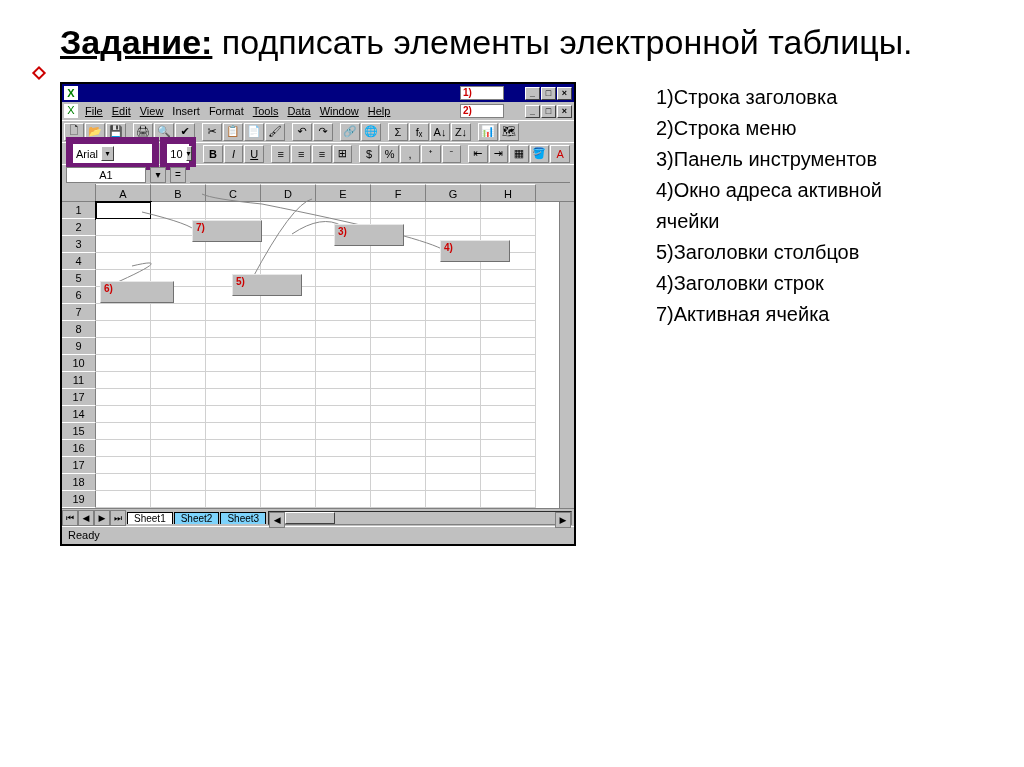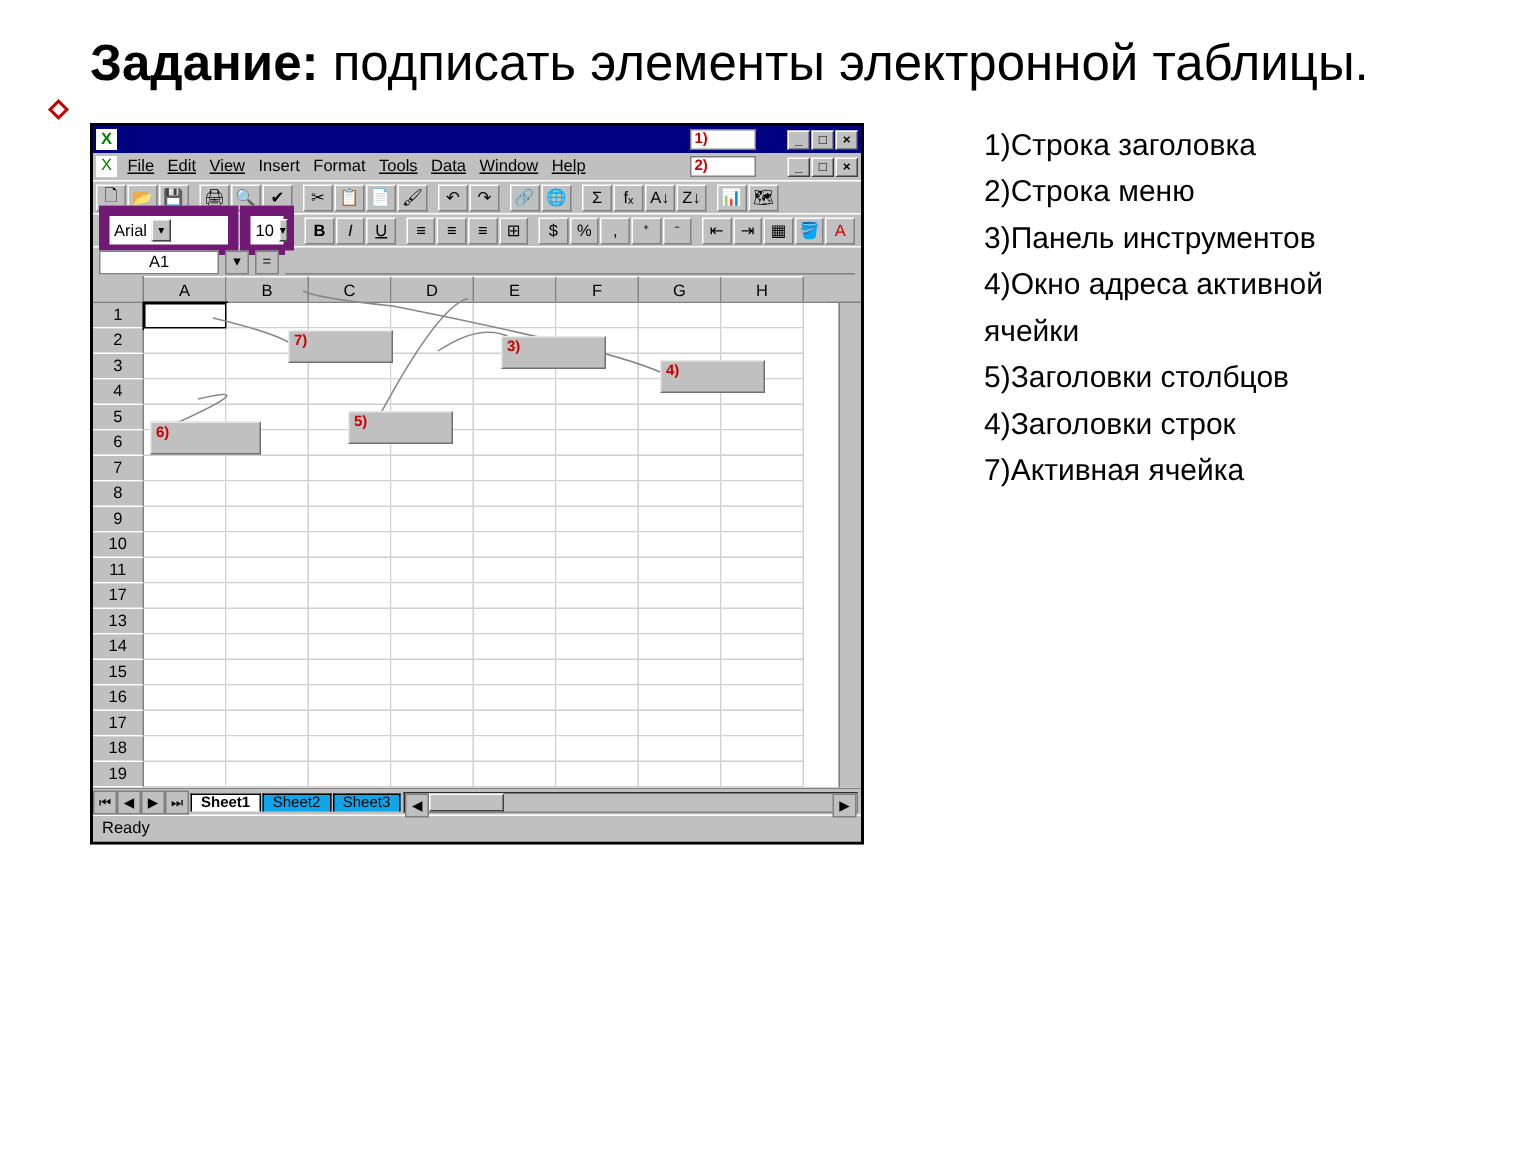--- a/index.html
+++ b/index.html
@@ -9,21 +9,21 @@
     width: 1024px;
     height: 767px;
     padding: 20px 60px;
     position: relative;
   }
   h1 {
     font-size: 34px;
     line-height: 1.3;
     margin-bottom: 18px;
   }
-  h1 .bold { font-weight: bold; }
+  h1 .bold { font-weight: bold; text-decoration: underline; }
   h1 .normal { font-weight: normal; }
   .red-square {
     position: absolute;
     left: 34px;
     top: 68px;
     width: 10px;
     height: 10px;
     border: 2px solid #c00;
     transform: rotate(45deg);
     background: #fff;
@@ -190,22 +190,22 @@
     z-index:5;
   }
   .sheet-tabs {
     background:#c0c0c0;
     height:18px;
     display:flex;
     align-items:center;
     border-top:1px solid #808080;
   }
   .nav-btn{width:16px;height:16px;border:1px solid #808080;background:#c0c0c0;text-align:center;font-size:9px;line-height:14px;}
-  .tab { background:#fff; border:1px solid #000; border-bottom:none; padding:0 6px; font-size:10px; font-weight:bold; margin-left:1px;}
-  .tab.inactive{background:#0ea5e9; font-weight:normal;}
+  .tab { background:#fff; border:1px solid #000; border-bottom:none; padding:0 6px; font-size:10px; font-weight:normal; margin-left:1px;}
+  .tab.inactive{background:#7dd3fc; font-weight:normal;}
   .hscroll{flex:1;background:#c0c0c0;height:14px;border:1px inset #808080;margin:0 2px;display:flex;}
   .hscroll .thumb{width:50px;background:#c0c0c0;border:1px solid #fff;border-right-color:#404040;border-bottom-color:#404040;}
   .statusbar{background:#c0c0c0;height:18px;border-top:1px solid #fff;padding:2px 6px;font-size:11px;}
   .vscroll{position:absolute;right:0;top:0;bottom:0;width:15px;background:#c0c0c0;border-left:1px solid #808080;}
   .answer-list{font-size:20px;line-height:1.55;}
   svg.connectors{position:absolute;left:0;top:0;pointer-events:none;z-index:4;}
 </style>
 </head>
 <body>
 
@@ -455,31 +455,20 @@
             <div class="cell"></div>
             <div class="cell"></div>
             <div class="cell"></div>
             <div class="cell"></div>
             <div class="cell"></div>
             <div class="cell"></div>
             <div class="cell"></div>
             <div class="cell"></div>
           </div>
           <div class="row">
-            <div class="row-h">13</div>
-            <div class="cell"></div>
-            <div class="cell"></div>
-            <div class="cell"></div>
-            <div class="cell"></div>
-            <div class="cell"></div>
-            <div class="cell"></div>
-            <div class="cell"></div>
-            <div class="cell"></div>
-          </div>
-          <div class="row">
             <div class="row-h">14</div>
             <div class="cell"></div>
             <div class="cell"></div>
             <div class="cell"></div>
             <div class="cell"></div>
             <div class="cell"></div>
             <div class="cell"></div>
             <div class="cell"></div>
             <div class="cell"></div>
           </div>

